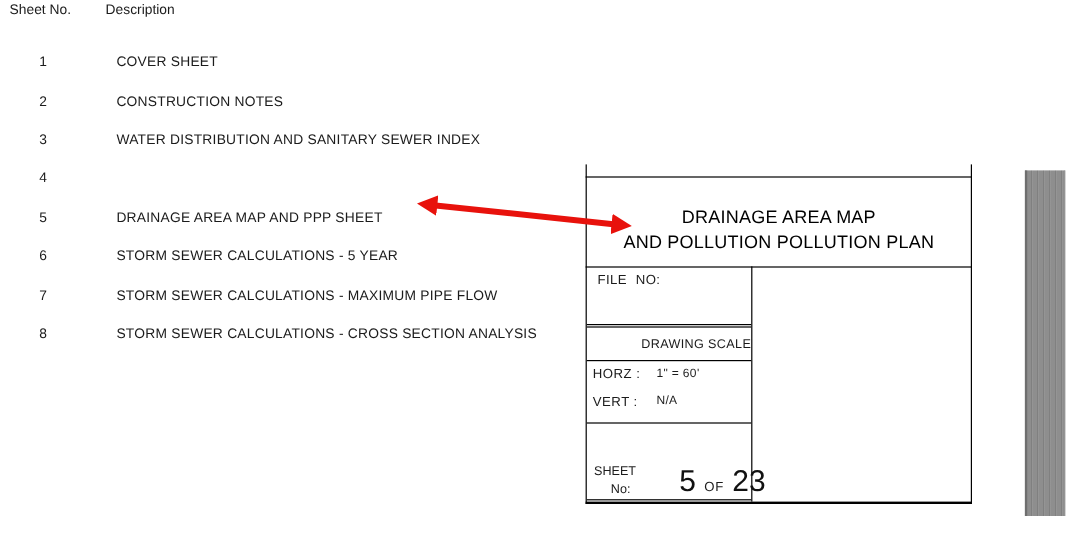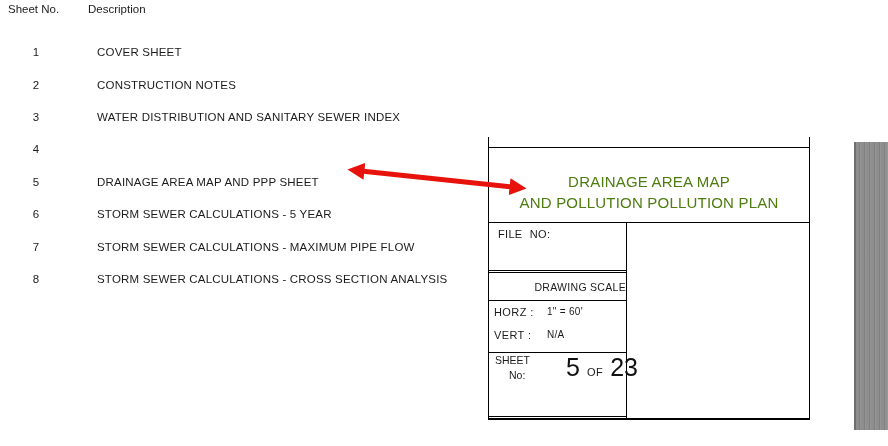--- a/index.html
+++ b/index.html
@@ -27,21 +27,21 @@
   
   .tb-outer {
     position: absolute; left: 488px; top: 137px; width: 322px; height: 283px;
     border-left: 1.5px solid #000; border-right: 1.5px solid #000; border-bottom: 2px solid #000;
   }
   .tb-topline { position: absolute; left: 488px; top: 147px; width: 322px; border-top: 1.5px solid #000; }
   .tb-title {
     position: absolute; left: 488px; top: 147px; width: 322px; height: 75px;
     display: flex; flex-direction: column; align-items: center;
     padding-top: 24px; font-size: 15px; line-height: 21px; letter-spacing: 0.2px;
-    color: #4d7c0f;
+    color: #000000;
   }
   .tb-midline { position: absolute; left: 488px; top: 222px; width: 322px; border-top: 1.2px solid #000; }
   .tb-divider { position: absolute; left: 626px; top: 222px; height: 196px; border-left: 1.2px solid #000; }
 
   .cell-fileno {
     position: absolute; left: 489px; top: 223px; width: 137px; height: 48px;
     border-bottom: 1.2px solid #000;
     font-size: 11px; padding: 5px 0 0 9px; word-spacing: 4px; letter-spacing: 0.3px;
   }
   .cell-scale-hdr {
@@ -53,21 +53,21 @@
   .cell-scale {
     position: absolute; left: 489px; top: 297px; width: 137px; height: 56px;
     border-bottom: 1.2px solid #000; padding-top: 9px;
   }
   .scale-row { display: flex; height: 23px; align-items: flex-start; font-size: 11px; }
   .scale-row .lbl { width: 58px; padding-left: 5px; letter-spacing: 0.4px; }
   .scale-row .val { font-size: 10px; letter-spacing: 0.3px; }
   .cell-sheet {
     position: absolute; left: 489px; top: 353px; width: 137px; height: 64px;
     border-bottom: 1.2px solid #000;
-    display: flex; align-items: flex-start; gap: 32px;
+    display: flex; align-items: flex-end; gap: 32px;
   }
   .sheet-labels { width: 52px; padding-left: 6px; font-size: 10.5px; line-height: 15px; }
   .sheet-labels .no-lbl { padding-left: 14px; }
   .sheet-num-group { display: flex; align-items: baseline; padding-left: 4px; }
   .sheet-num { font-size: 25px; color: #111; }
   .sheet-of { font-size: 11px; margin: 0 7px; letter-spacing: 0.5px; }
 
   
   .arrow-svg { position: absolute; left: 0; top: 0; pointer-events: none; }
 

